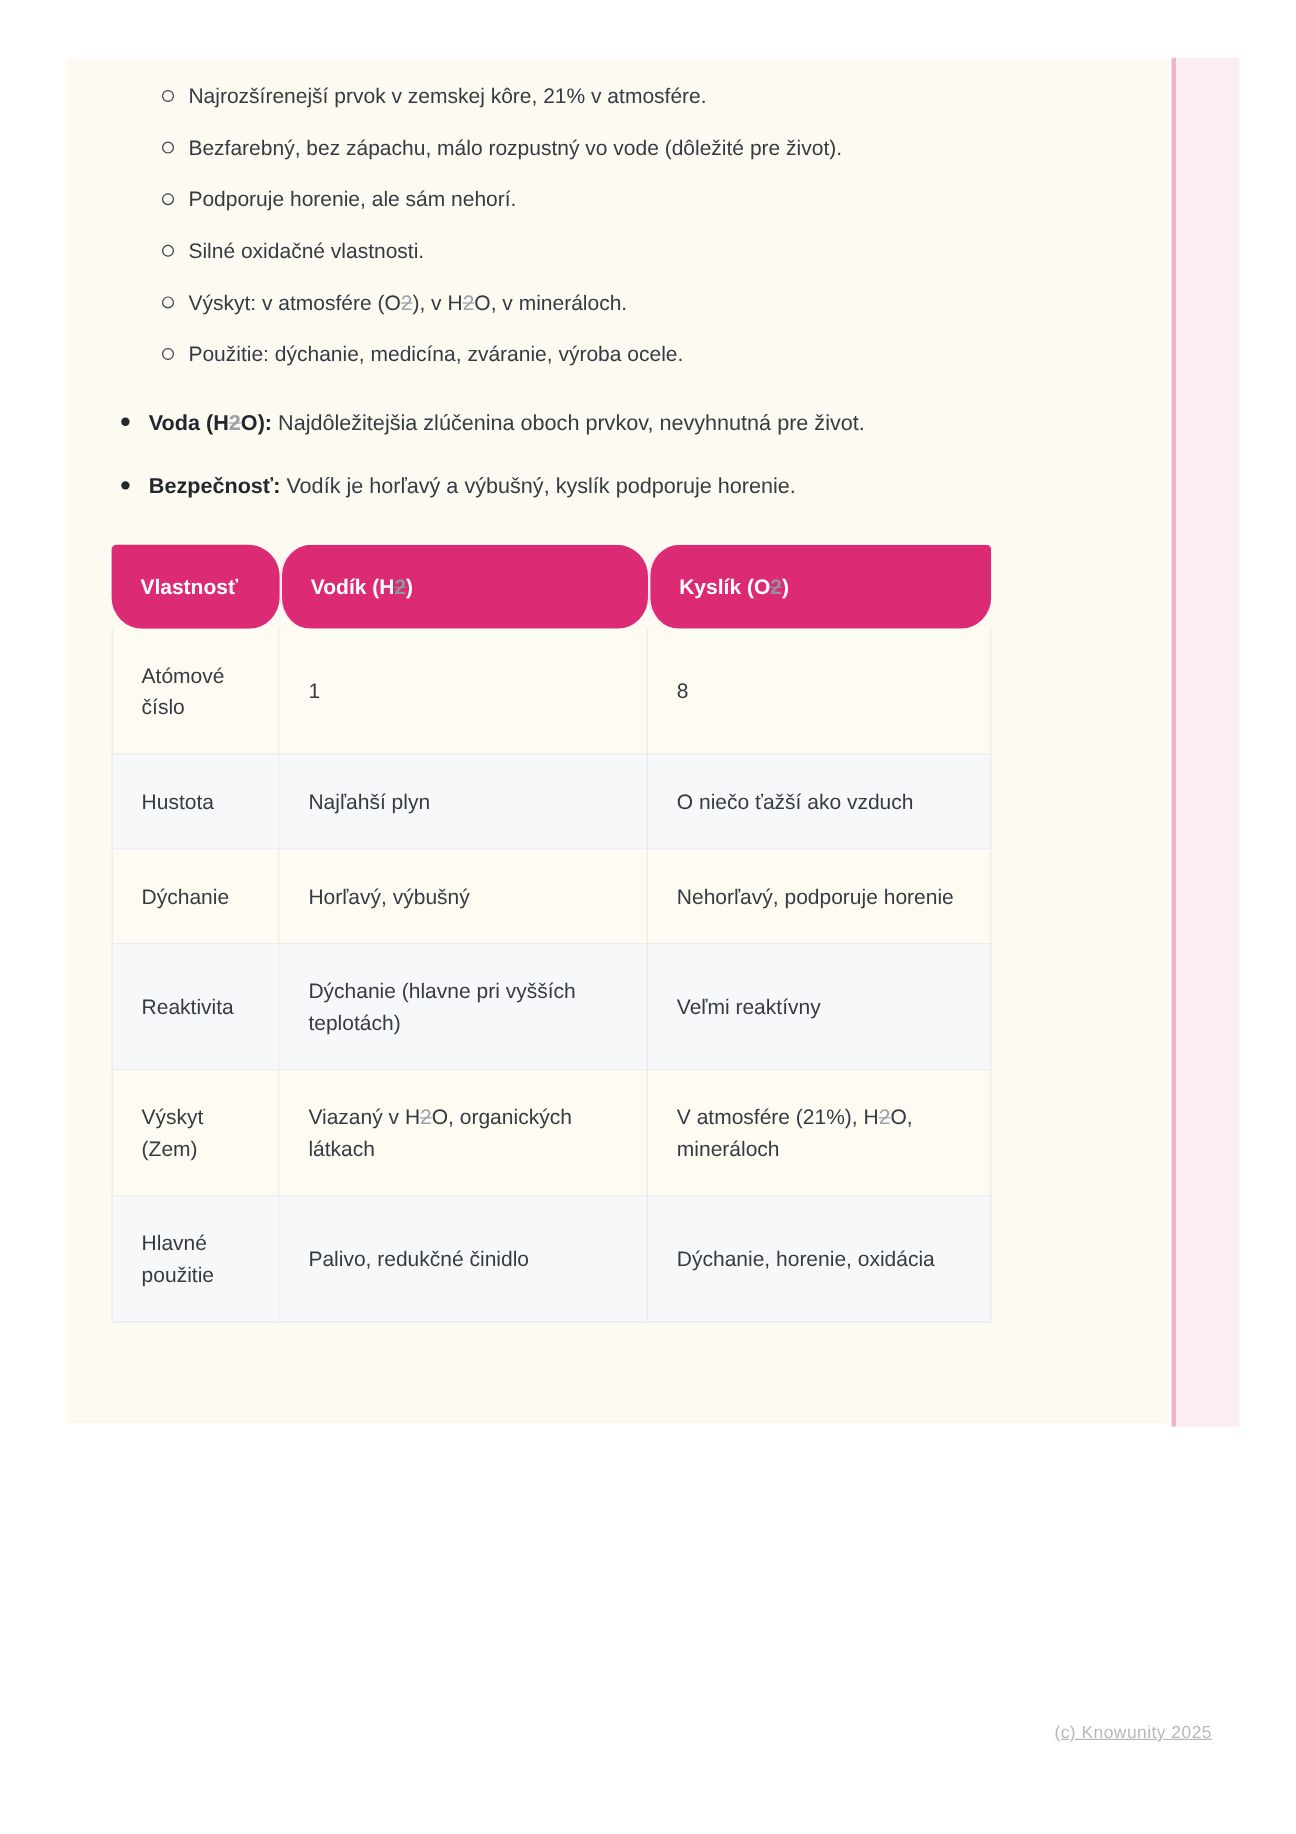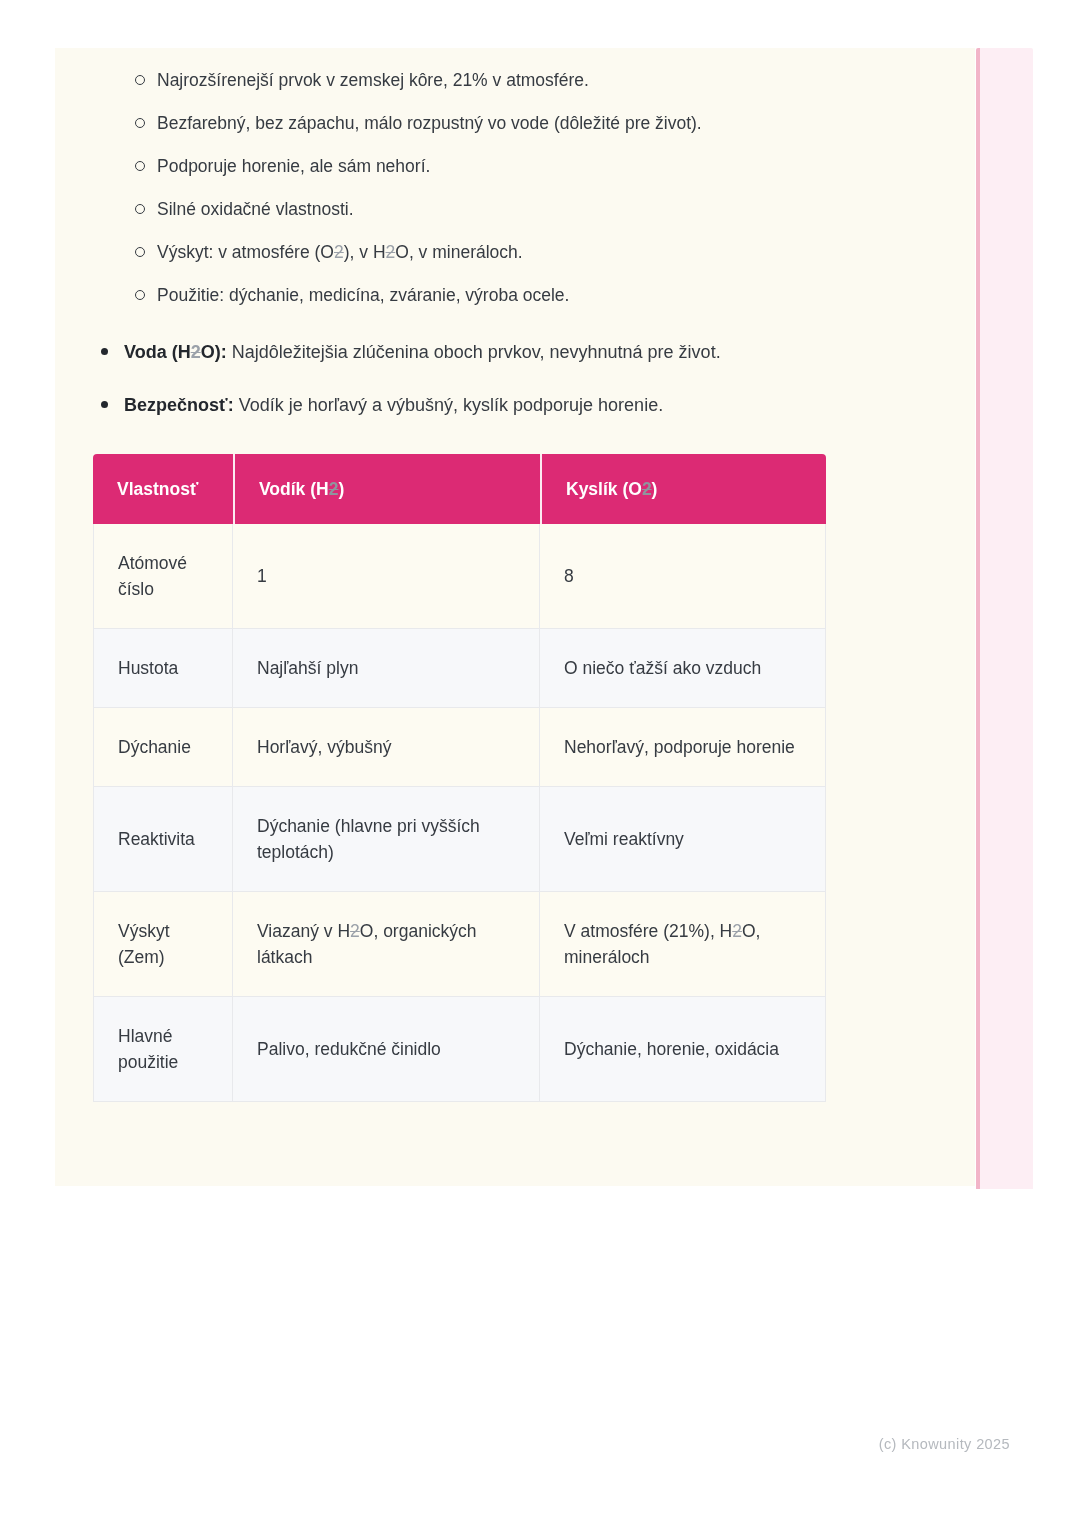--- a/index.html
+++ b/index.html
@@ -73,20 +73,21 @@
     font-size:17.5px;
     line-height:26px;
   }
   table.cmp th{
     background:#dc2a74;
     color:#ffffff;
     font-weight:bold;
     text-align:left;
     padding:22px 24px;
     vertical-align:middle;
+    border-radius:26px;
   }
   table.cmp th .s2{color:#8f959d;}
   table.cmp th + th{border-left:2px solid rgba(255,255,255,0.9);}
   table.cmp th:first-child{border-top-left-radius:4px;}
   table.cmp th:last-child{border-top-right-radius:4px;}
   table.cmp td{
     padding:26px 24px;
     vertical-align:middle;
     border-bottom:1px solid #e8e9ec;
     border-right:1px solid #e8e9ec;
@@ -94,20 +95,21 @@
   }
   table.cmp td:first-child{border-left:1px solid #e8e9ec;}
   table.cmp tr.odd td{background:#fdfbf2;}
   table.cmp tr.even td{background:#f7f8fa;}
   .copyright{
     position:absolute;
     top:1436px;right:70px;
     font-size:14.5px;
     letter-spacing:0.4px;
     color:#b5b9be;
+    text-decoration:underline;
   }
 </style>
 </head>
 <body>
 
 <div class="card">
   <ul class="sub-list" id="sub-list">
       <li><span class="ring"></span>Najrozšírenejší prvok v zemskej kôre, 21% v atmosfére.</li>
       <li><span class="ring"></span>Bezfarebný, bez zápachu, málo rozpustný vo vode (dôležité pre život).</li>
       <li><span class="ring"></span>Podporuje horenie, ale sám nehorí.</li>

